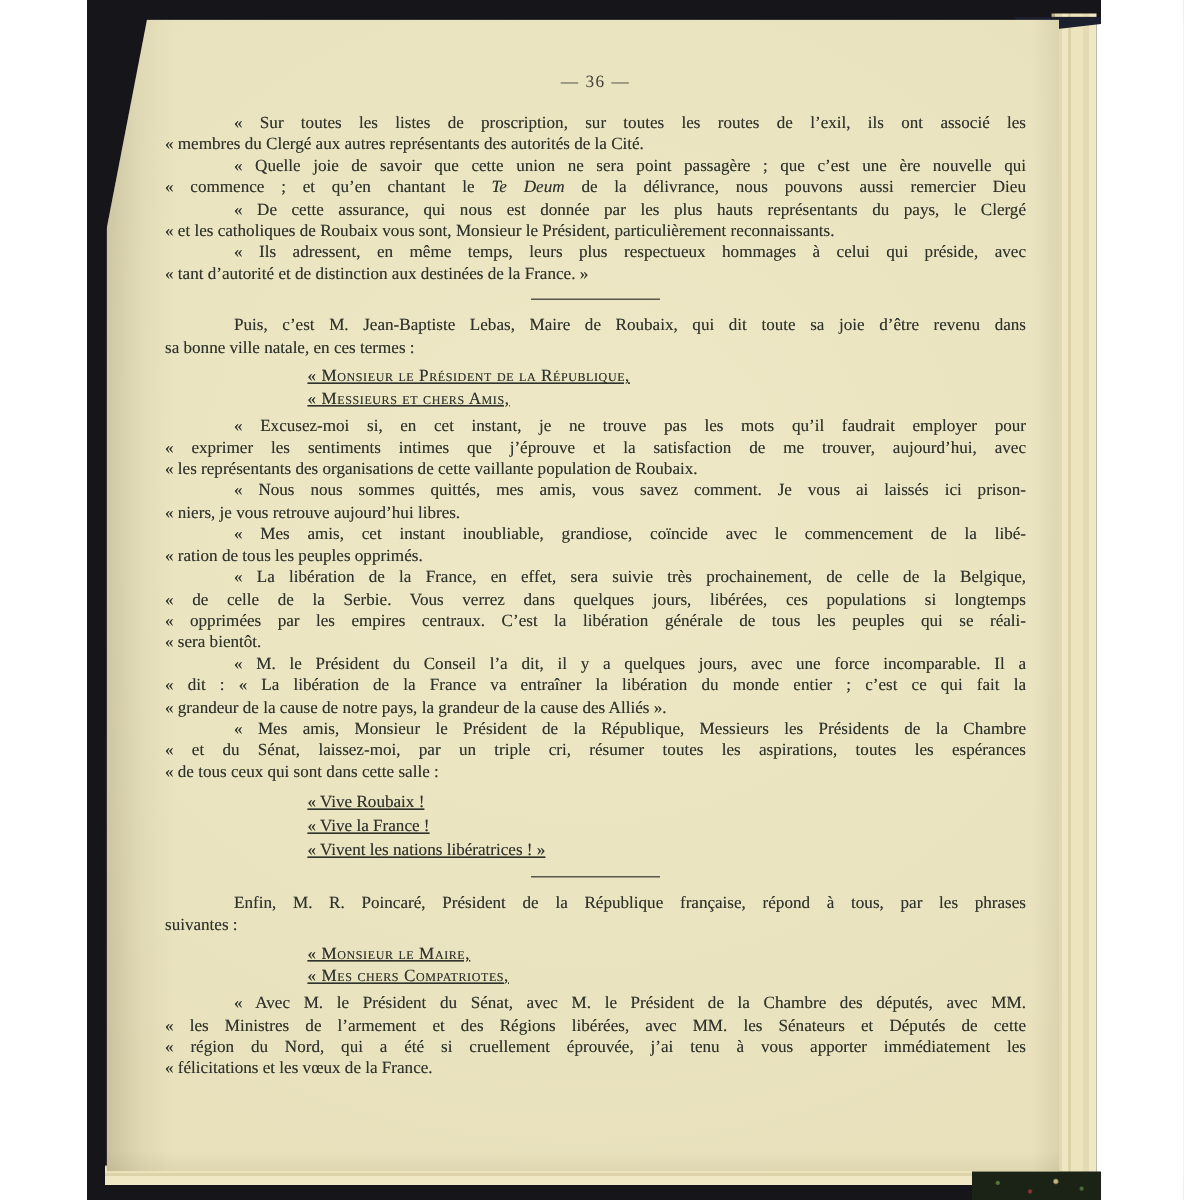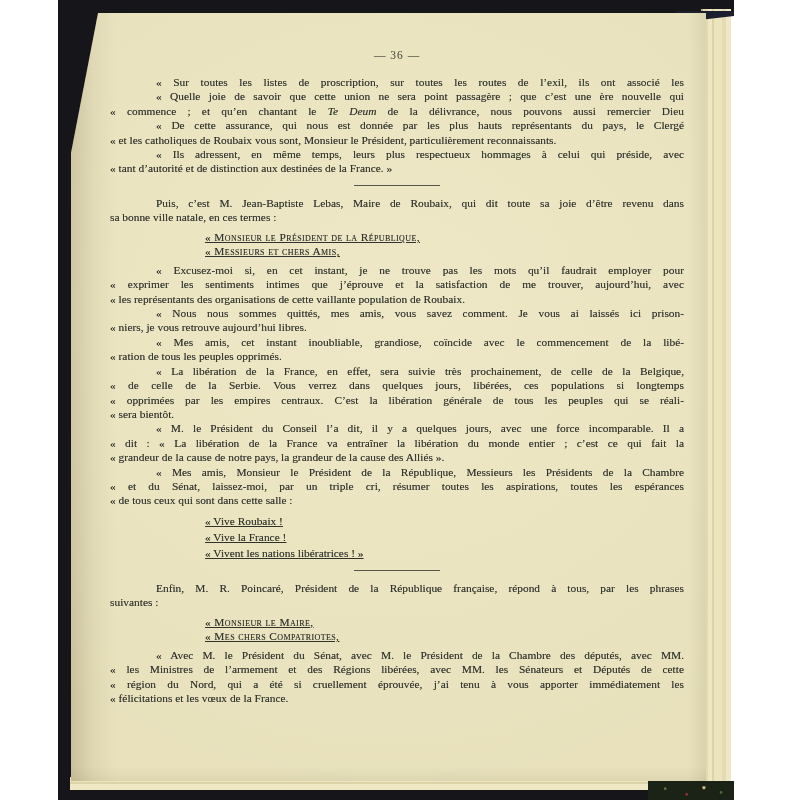--- a/index.html
+++ b/index.html
@@ -69,20 +69,21 @@
   <div class="edges-right"></div>
   <div class="edges-bottom"></div>
   <div class="marble-corner"></div>
   <div class="cover-top-corner"></div>
   <div class="page">
     <div class="page-inner">
       <div class="page-number">— 36 —</div>
       <div id="page-body">
           <div class="para">
             <div class="line first">« Sur toutes les listes de proscription, sur toutes les routes de l’exil, ils ont associé les</div>
+            <div class="line last">« membres du Clergé aux autres représentants des autorités de la Cité.</div>
           </div>
           <div class="para">
             <div class="line first">« Quelle joie de savoir que cette union ne sera point passagère ; que c’est une ère nouvelle qui</div>
             <div class="line">« commence ; et qu’en chantant le <i>Te Deum</i> de la délivrance, nous pouvons aussi remercier Dieu</div>
           </div>
           <div class="para">
             <div class="line first">« De cette assurance, qui nous est donnée par les plus hauts représentants du pays, le Clergé</div>
             <div class="line last">« et les catholiques de Roubaix vous sont, Monsieur le Président, particulièrement reconnaissants.</div>
           </div>
           <div class="para">

